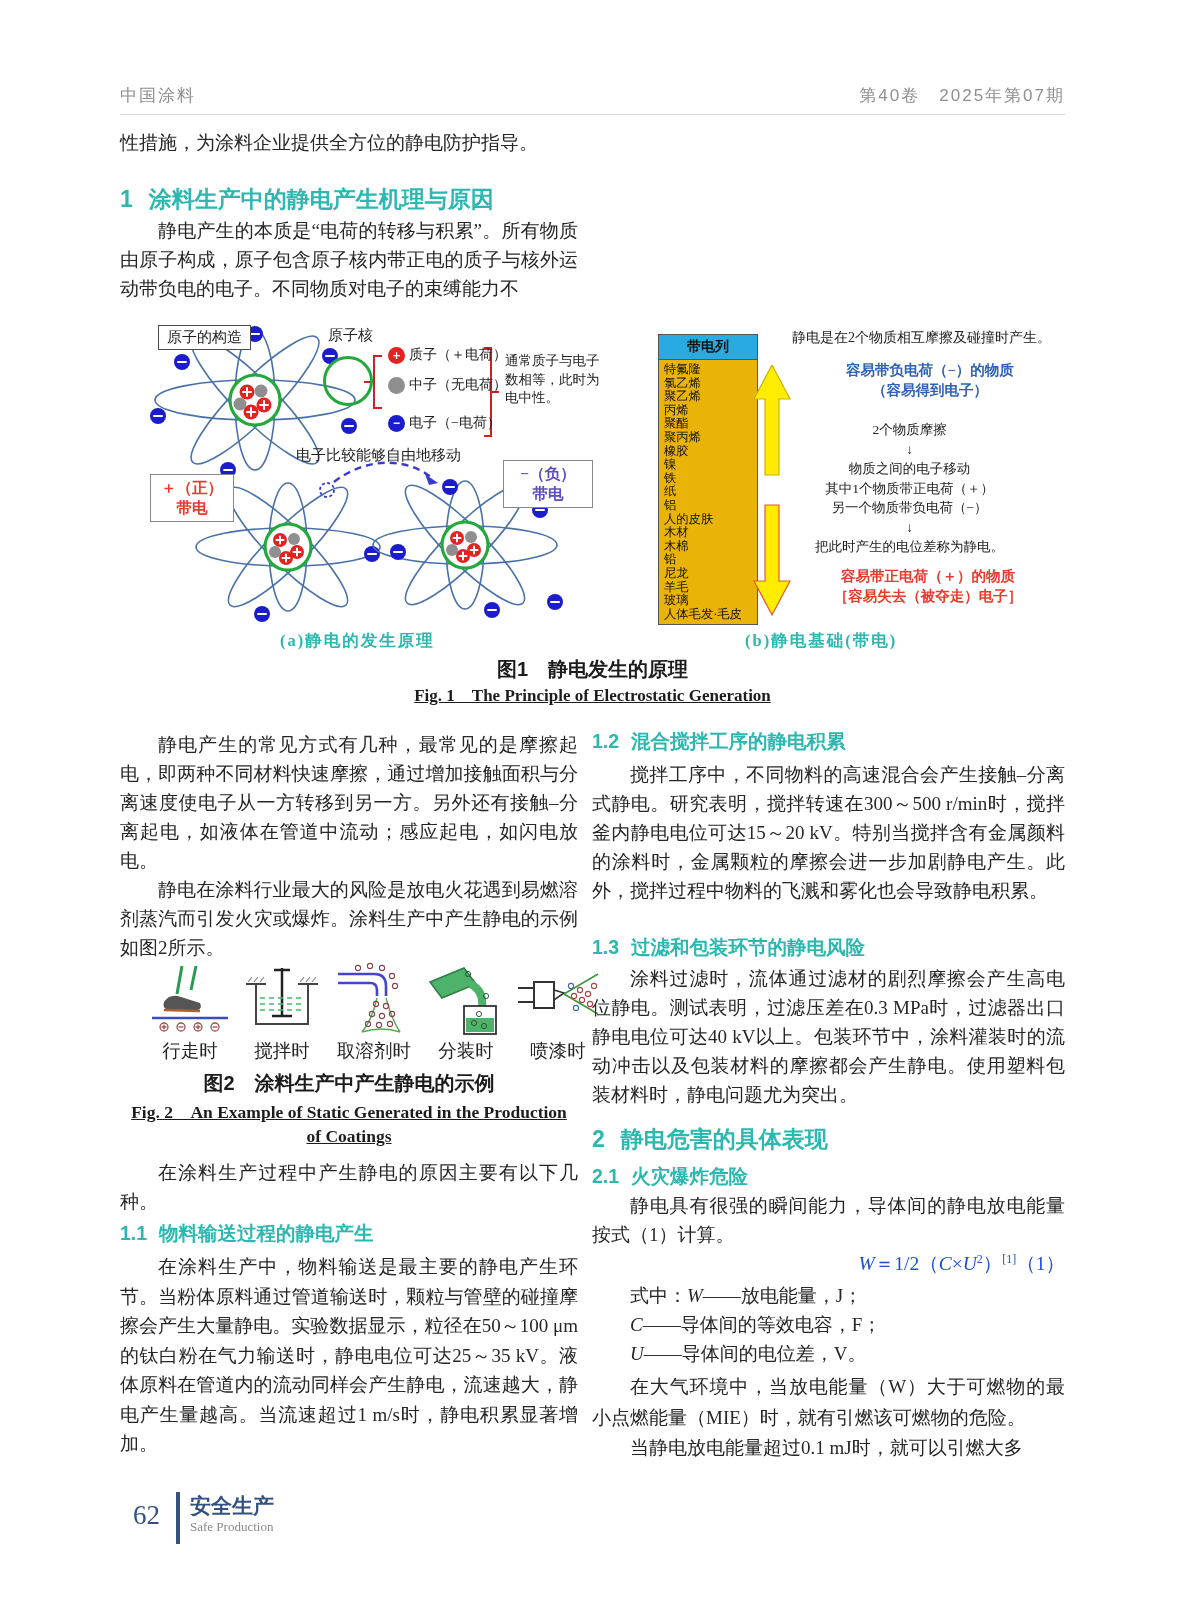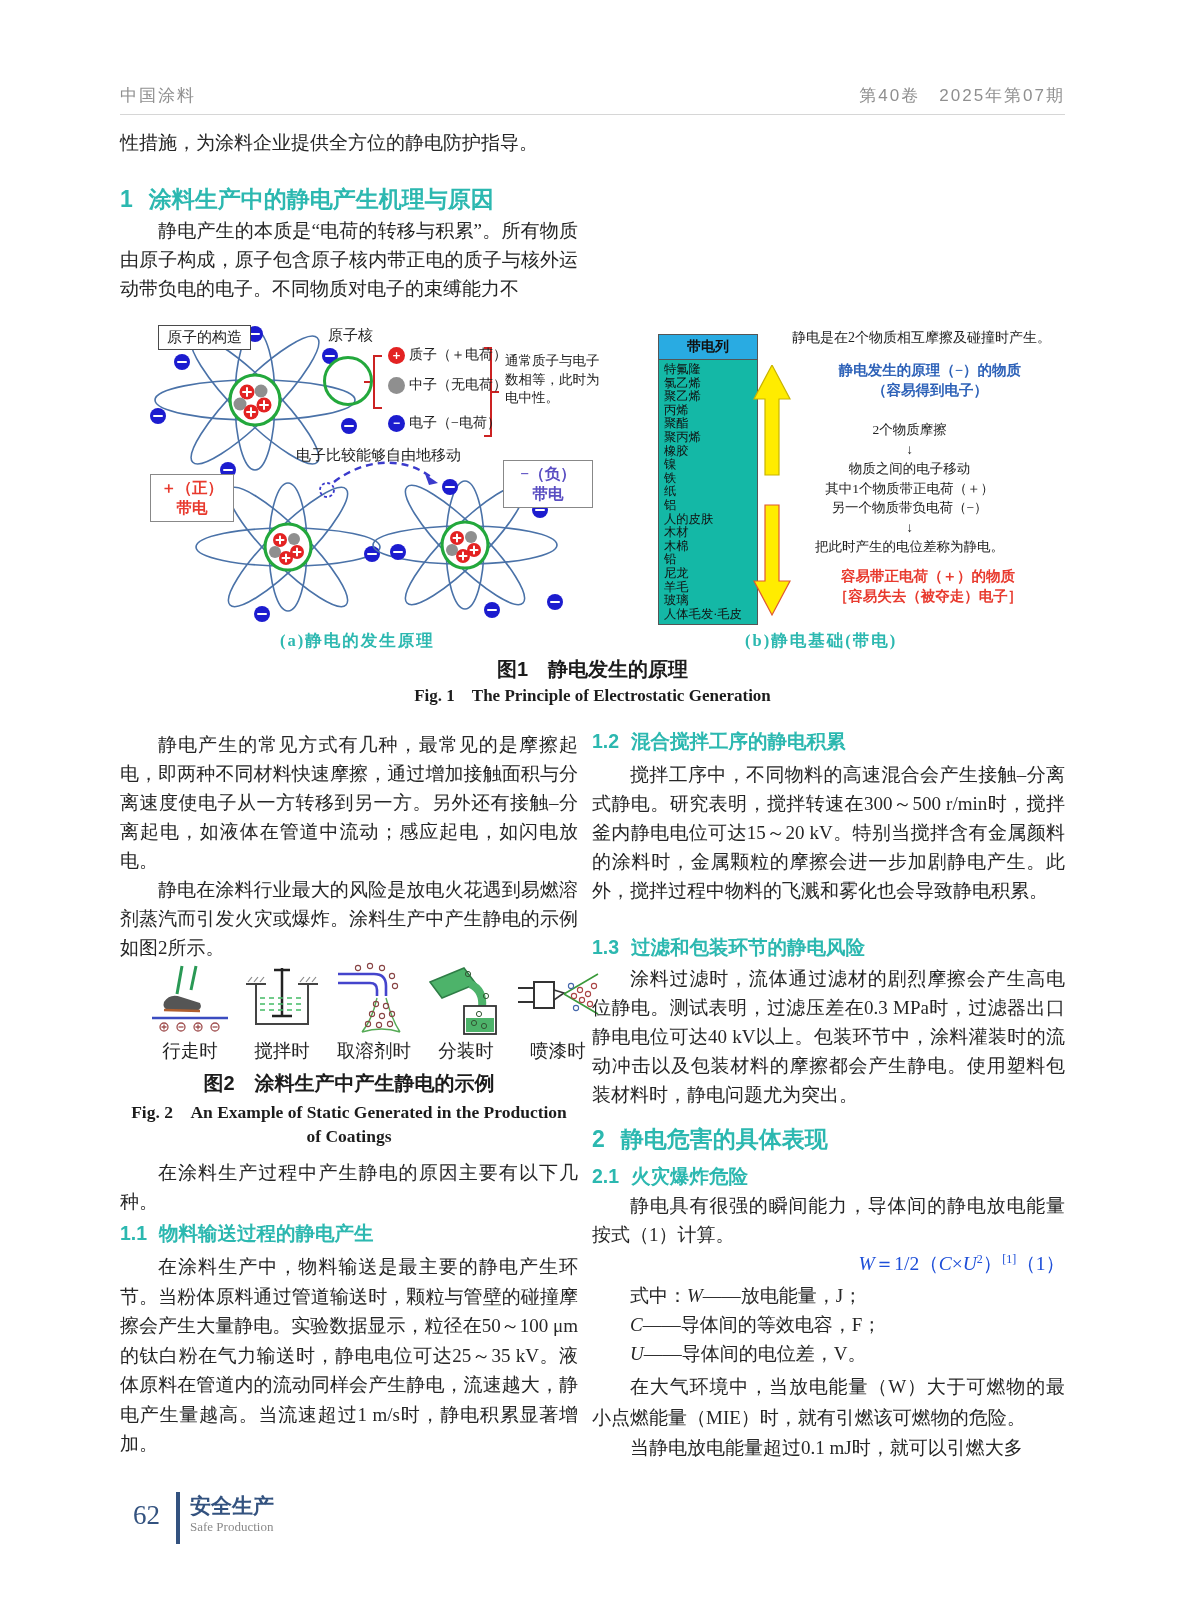--- a/index.html
+++ b/index.html
@@ -28,23 +28,23 @@
   .greenring{width:44px;height:44px;border:3px solid #23a83c;border-radius:50%;}
   .legrow{display:flex;align-items:center;font-size:14px;color:#222;white-space:nowrap;}
   .dot{display:inline-flex;align-items:center;justify-content:center;width:17px;height:17px;border-radius:50%;
        color:#fff;font-size:12px;font-weight:bold;margin-right:4px;font-family:"Liberation Sans",sans-serif;}
   .dot-p{background:#e32222;} .dot-n{background:#8f8f8f;} .dot-e{background:#1c1ccf;}
   .notetxt{font-size:13.5px;line-height:18.5px;color:#222;}
   .chargebox{border:1.5px solid #888;text-align:center;font-size:15.5px;line-height:20px;font-weight:bold;background:#fff;padding:3px 6px;}
   .pos{color:#e83a2e;} .neg{color:#5a4ec2;}
   .capteal{color:#2cb8b0;font-size:16.5px;letter-spacing:2px;font-weight:bold;}
   .figcap-cn{font-family:"Liberation Sans","DejaVu Sans",sans-serif;font-weight:bold;font-size:20px;color:#1c1c1c;text-align:center;}
-  .figcap-en{font-weight:bold;font-size:17px;color:#1c1c1c;text-align:center;font-family:"Liberation Serif",serif;}
-  
-  .tribo{width:98px;border:1px solid #555;background:#14b8a6;}
+  .figcap-en{font-weight:bold;font-size:17px;color:#1c1c1c;text-align:center;font-family:"Liberation Serif",serif;text-decoration:underline;}
+  
+  .tribo{width:98px;border:1px solid #555;background:#eab308;}
   .tribo-h{background:#29abe2;color:#111;font-weight:bold;font-size:14px;text-align:center;
            padding:3px 0;border-bottom:1px solid #555;font-family:"Liberation Sans",sans-serif;}
   .tribo-i{font-size:12.3px;line-height:13.6px;padding-left:5px;color:#111;white-space:nowrap;}
   .f1b-txt{font-size:14px;line-height:19px;color:#222;}
   .f1b-blue{color:#2e62b8;font-weight:bold;font-size:14.5px;line-height:20px;text-align:center;}
   .f1b-red{color:#e83a2e;font-weight:bold;font-size:14.5px;line-height:20px;text-align:center;}
   .f1b-flow{font-size:13.5px;line-height:19.5px;text-align:center;color:#222;}
   
   .fig2{left:120px;top:962px;width:470px;height:190px;}
   .f2cell{position:absolute;top:0;width:84px;text-align:center;}
@@ -253,21 +253,21 @@
           <div class="tribo-i">玻璃</div>
           <div class="tribo-i">人体毛发·毛皮</div>
         </div>
       </div>
       <svg class="abs" style="left:95px;top:43px;" width="44" height="252" viewBox="0 0 44 252">
         <polygon points="22,0 40,34 29,34 29,110 15,110 15,34 4,34" fill="#ffec00" stroke="#c9b400" stroke-width="1.2"></polygon>
         <polygon points="22,250 40,216 29,216 29,140 15,140 15,216 4,216" fill="#ffec00" stroke="#e05a30" stroke-width="1.2"></polygon>
       </svg>
       <div class="abs f1b-txt" style="left:137px;top:6px;width:270px;">静电是在2个物质相互摩擦及碰撞时产生。</div>
       <div class="abs" style="left:150px;top:38px;width:250px;">
-        <div class="f1b-blue">静电发生的原理（−）的物质</div>
+        <div class="f1b-blue">容易带负电荷（−）的物质</div>
         <div class="f1b-blue">（容易得到电子）</div>
       </div>
       <div class="abs" style="left:127px;top:98px;width:255px;">
         <div class="f1b-flow">2个物质摩擦</div>
         <div class="f1b-flow">↓</div>
         <div class="f1b-flow">物质之间的电子移动</div>
         <div class="f1b-flow">其中1个物质带正电荷（＋）</div>
         <div class="f1b-flow">另一个物质带负电荷（−）</div>
         <div class="f1b-flow">↓</div>
         <div class="f1b-flow">把此时产生的电位差称为静电。</div>

